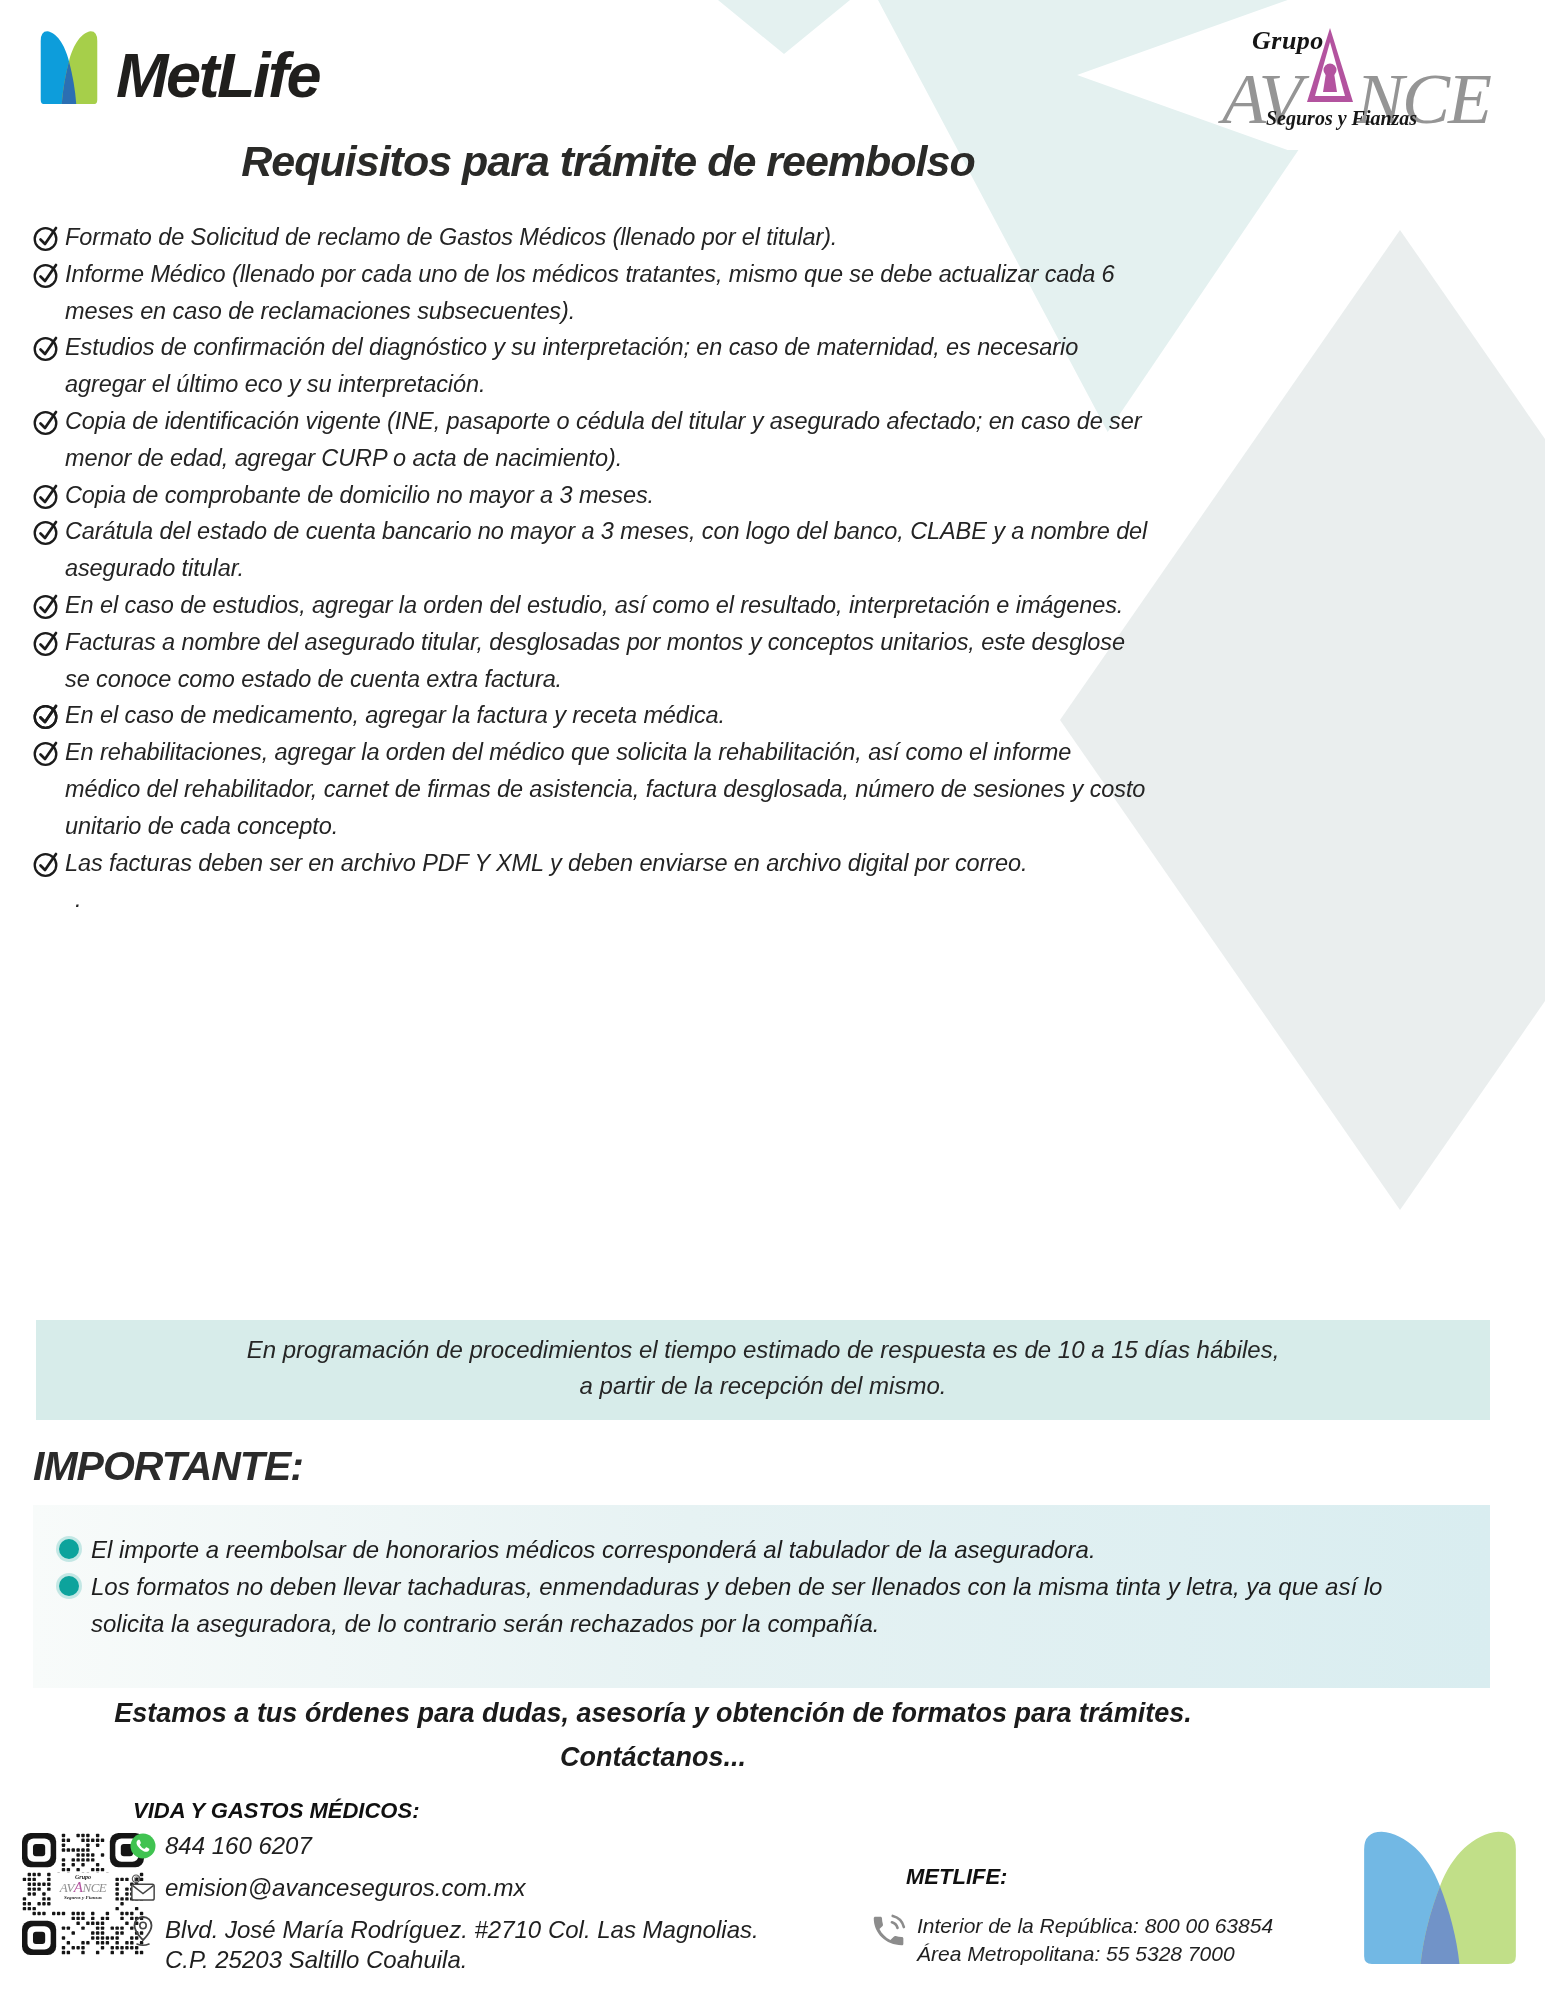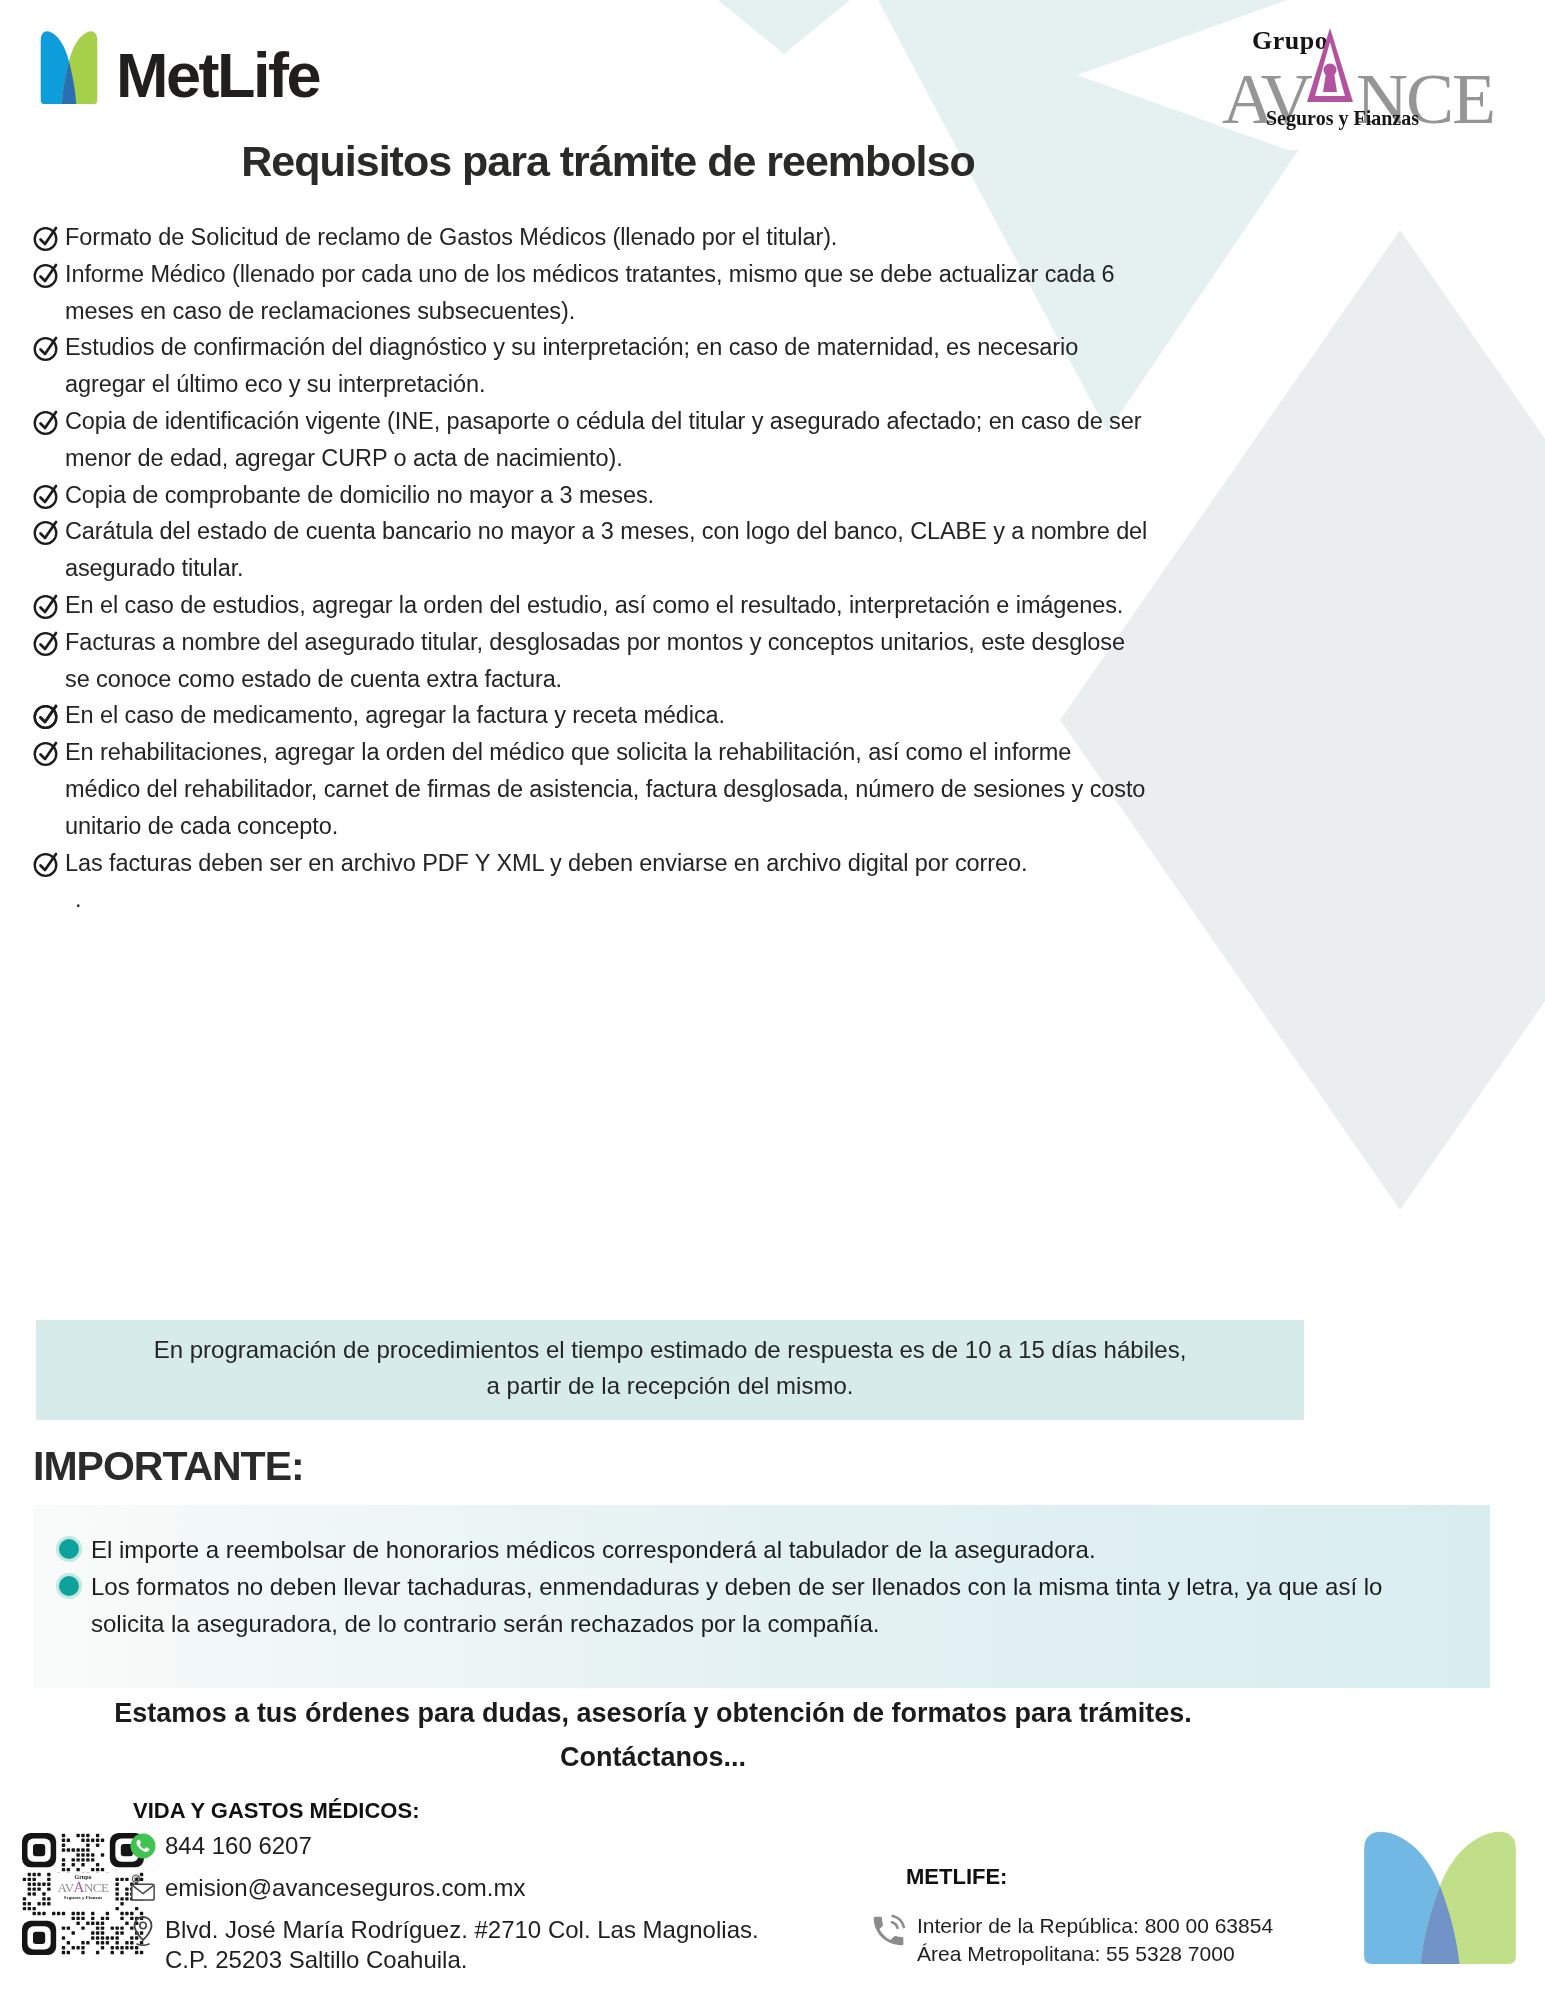--- a/index.html
+++ b/index.html
@@ -10,21 +10,21 @@
   
   .deco{position:absolute;z-index:0;}
   .deco-teal-small{left:718px;top:0;width:132px;height:54px;background:#e4f1f0;
     clip-path:polygon(0 0,100% 0,50% 100%);}
   .deco-teal-main{left:878px;top:0;width:522px;height:432px;background:#e4f1f0;
     clip-path:polygon(0 0,100% 0,44% 100%);}
   .deco-arrow-notch{left:1077px;top:0;width:468px;height:150px;background:#ffffff;
     clip-path:polygon(0 50%,45% 0,100% 0,100% 100%,45% 100%);}
   .deco-diamond{left:1060px;top:230px;width:680px;height:980px;background:#eaeeee;
     clip-path:polygon(50% 0,100% 50%,50% 100%,0 50%);}
-  .page{position:absolute;inset:0;z-index:2;}
+  .page{position:absolute;inset:0;z-index:2;font-style:italic;}
 
   
   .metlife-header{position:absolute;left:40px;top:26px;display:flex;align-items:flex-end;}
   .metlife-header svg{display:block;}
   .metlife-wordmark{font-size:63px;font-weight:700;color:#201f1d;letter-spacing:-2.5px;
     line-height:1;margin-left:18px;transform:translateY(3px);}
 
   .avance{position:absolute;left:1222px;top:24px;width:290px;height:104px;}
   .avance .grupo{position:absolute;left:30px;top:2px;font-family:"Liberation Serif",serif;
     font-weight:700;font-size:26px;color:#151515;letter-spacing:.5px;}
@@ -41,21 +41,21 @@
     font-size:43px;font-weight:700;letter-spacing:-1px;color:#2a2a28;}
 
   
   .req-list{position:absolute;left:33px;top:219px;width:1115px;list-style:none;margin:0;padding:0;}
   .req-list li{position:relative;padding-left:32px;font-size:23.5px;line-height:36.8px;
     color:#242424;letter-spacing:-.1px;}
   .req-list li .check{position:absolute;left:0;top:4px;}
   .req-list li.no-icon{padding-left:42px;}
 
   
-  .notice-box{position:absolute;left:36px;top:1320px;width:1268px;height:100px;
+  .notice-box{position:absolute;left:36px;top:1320px;width:1454px;height:100px;
     background:#d7ecea;text-align:center;font-size:24px;color:#262626;}
   .notice-box .l1{padding-top:14px;line-height:32px;}
   .notice-box .l2{line-height:40px;}
 
   
   .important-heading{position:absolute;left:33px;top:1443px;font-size:41px;font-weight:700;
     letter-spacing:-1px;color:#2b2b2b;}
   .important-box{position:absolute;left:33px;top:1505px;width:1457px;height:183px;
     background:linear-gradient(90deg,#f8fbfa 0%,#e6f2f3 45%,#d9edf0 100%);
     box-sizing:border-box;padding:14px 16px 0 12px;}

